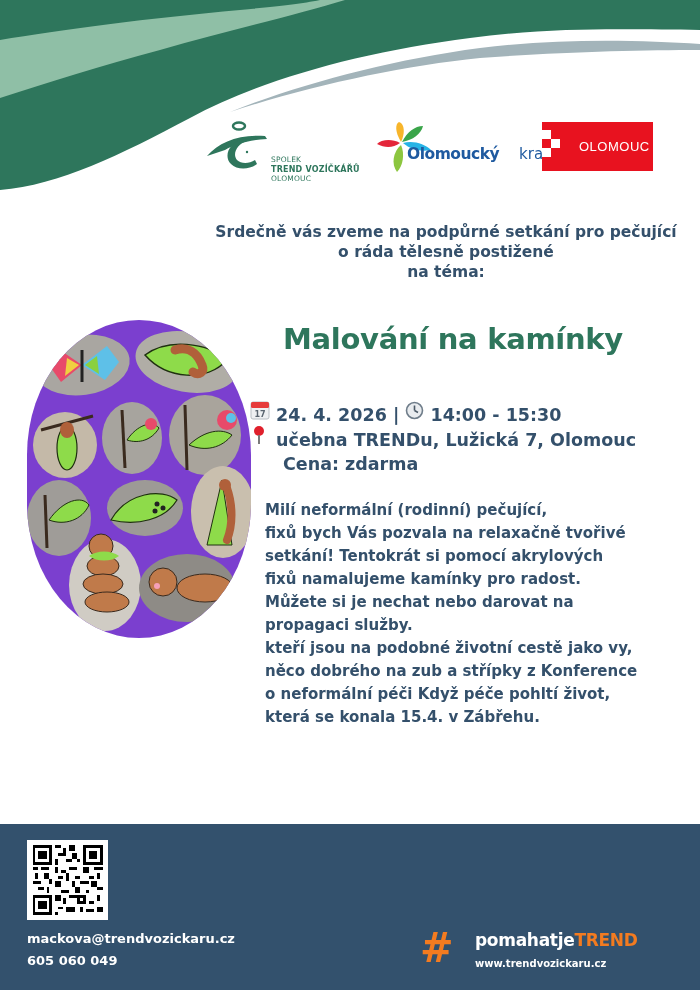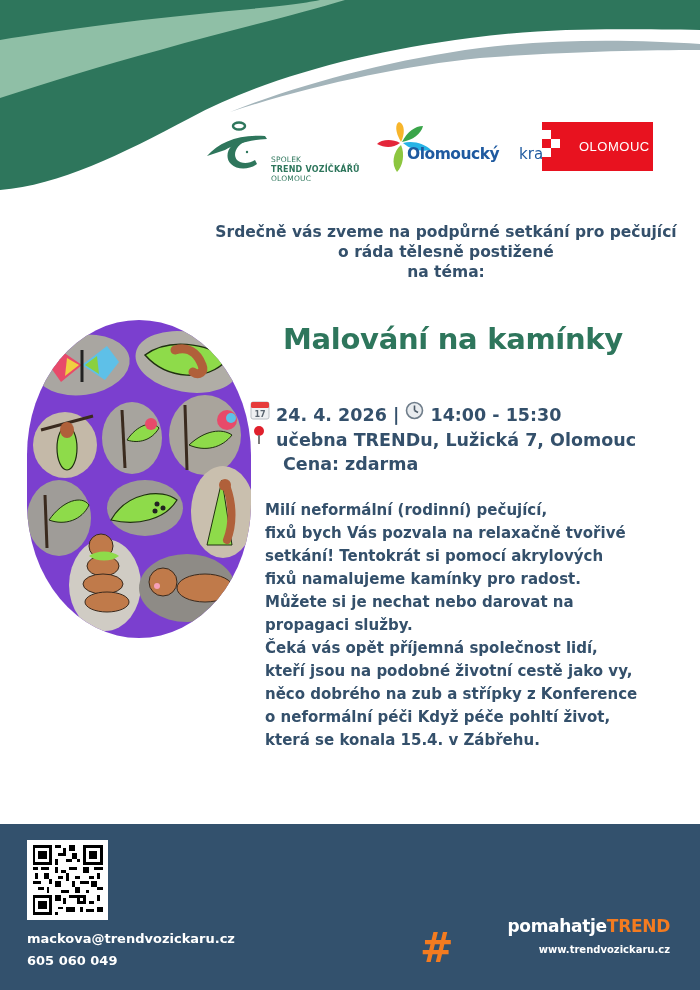--- a/index.html
+++ b/index.html
@@ -36,21 +36,21 @@
   .details .row .ico { display: inline-block; vertical-align: middle; position: relative; top: -2px; }
   .details .indent { padding-left: 33px; }
 
   .body-text { position: absolute; left: 265px; top: 499px; width: 420px; font-size: 15px; font-weight: bold; line-height: 23px; color: #34506b; }
   .body-text p { white-space: nowrap; }
 
   .footer { position: absolute; left: 0; top: 824px; width: 700px; height: 166px; background: #33516d; }
   .qr { position: absolute; left: 27px; top: 16px; width: 81px; height: 80px; background: #ffffff; padding: 5px; }
   .contact { position: absolute; left: 27px; top: 104px; color: #ffffff; font-weight: bold; font-size: 13px; line-height: 22px; }
   .hash { position: absolute; left: 420px; top: 104px; color: #f37b20; font-size: 40px; font-weight: bold; line-height: 40px; font-family: "DejaVu Sans", sans-serif; }
-  .brand { position: absolute; left: 475px; top: 92px; width: 195px; text-align: right; }
+  .brand { position: absolute; left: 475px; top: 106px; width: 195px; text-align: left; }
   .brand .slogan { font-size: 17px; font-weight: bold; color: #ffffff; white-space: nowrap; letter-spacing: -0.3px; }
   .brand .slogan .accent { color: #f37b20; }
   .brand .web { font-size: 10px; font-weight: bold; color: #ffffff; margin-top: 8px; }
 </style>
 </head>
 <body>
 
 <svg class="swoosh" viewBox="0 0 700 200" width="700" height="200">
   <path d="M0,0 L700,0 L700,30 C640,30 560,26 470,38 C360,52 260,80 190,118 C120,155 60,185 0,190 Z" fill="#2e765c"></path>
   <path d="M0,40 C60,30 150,18 240,10 C280,6 300,4 320,0 L345,0 C300,14 230,30 160,50 C100,66 50,82 0,98 Z" fill="#8fbfa6"></path>
@@ -195,21 +195,20 @@
   </div>
 </div>
 
 <div class="body-text">
   <p>Milí neformální (rodinní) pečující,</p>
   <p>fixů bych Vás pozvala na relaxačně tvořivé</p>
   <p>setkání! Tentokrát si pomocí akrylových</p>
   <p>fixů namalujeme kamínky pro radost.</p>
   <p>Můžete si je nechat nebo darovat na</p>
   <p>propagaci služby.</p>
-  <p>Čeká vás opět příjemná společnost lidí,</p>
   <p>kteří jsou na podobné životní cestě jako vy,</p>
   <p>něco dobrého na zub a střípky z Konference</p>
   <p>o neformální péči Když péče pohltí život,</p>
   <p>která se konala 15.4. v Zábřehu.</p>
 </div>
 
 <div class="footer">
   <div class="qr">
     <svg width="71" height="70" viewBox="0 0 25 25" shape-rendering="crispEdges">
       <rect x="0" y="0" width="7" height="7" fill="#000"></rect>

